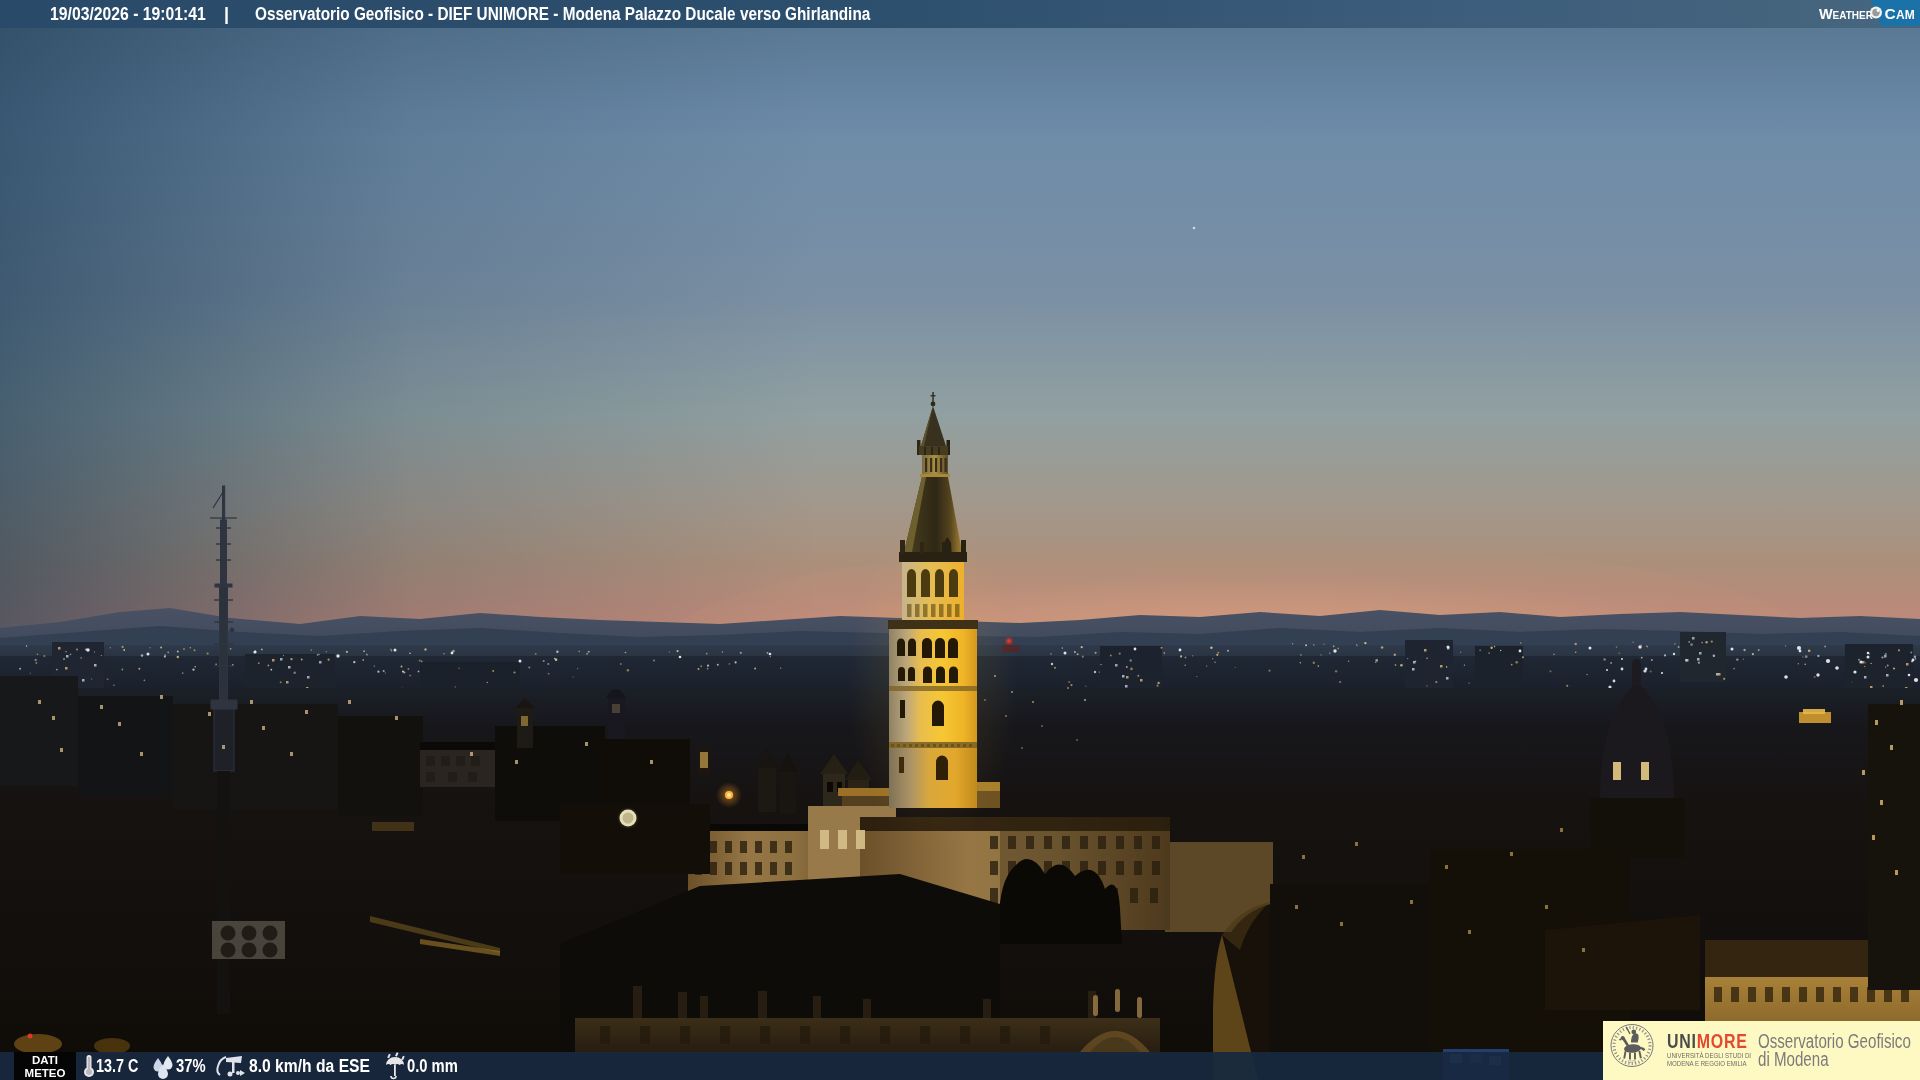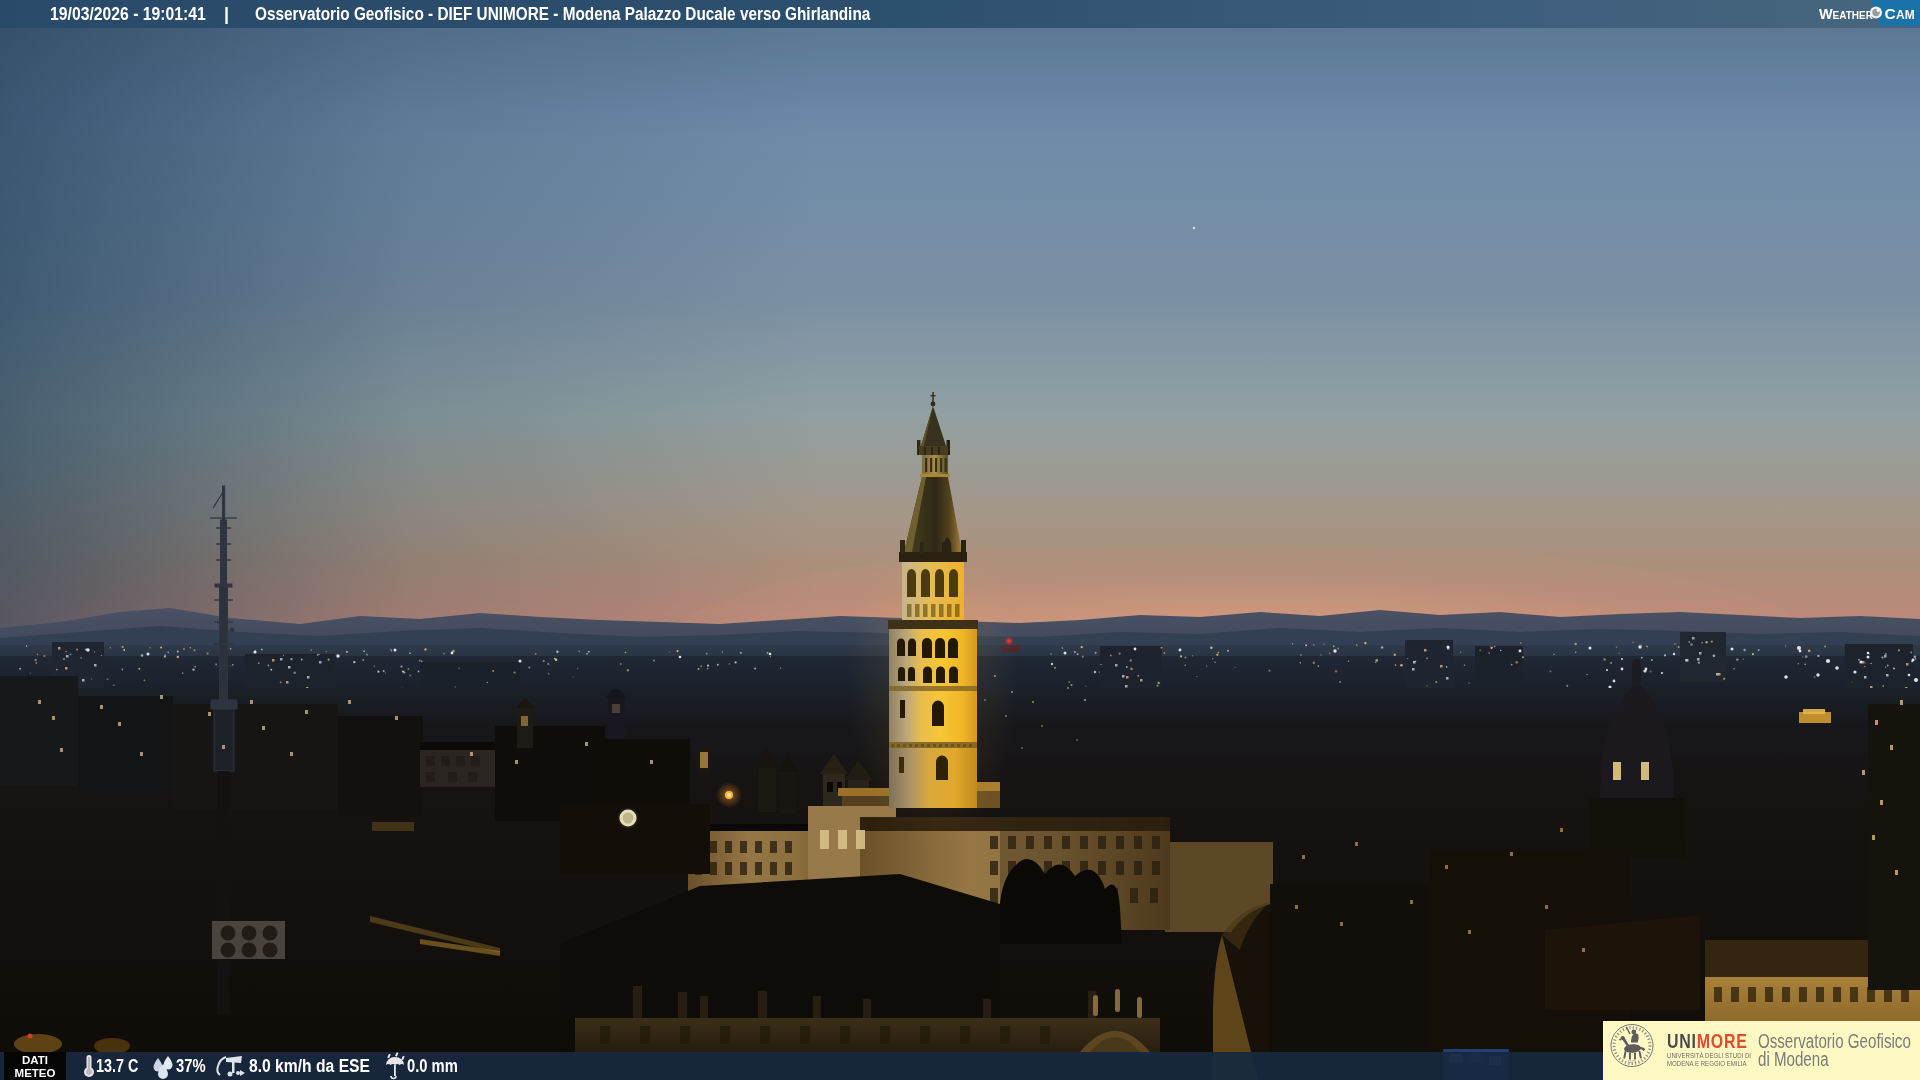--- a/index.html
+++ b/index.html
@@ -3,21 +3,21 @@
 <style>
   html,body{margin:0;padding:0;width:1920px;height:1080px;overflow:hidden;background:#000;
     font-family:"Liberation Sans",sans-serif;}
   #stage{position:relative;width:1768px;height:1080px;text-decoration:underline;}
   .scene{position:absolute;left:0;top:0;}
   .topbar{position:absolute;left:0;top:0;width:1920px;height:28px;
     background:linear-gradient(90deg,#294a68 0%,#2d4f6e 45%,#3d5e7c 78%,#47667e 100%);z-index:5;}
   .tseg{position:absolute;top:0;height:28px;line-height:29px;color:#fff;font-weight:bold;
     font-size:18px;white-space:pre;transform-origin:0 50%;z-index:6;}
   .botbar{position:absolute;left:0;top:1052px;width:1920px;height:28px;background:rgba(24,41,64,0.93);z-index:5;}
-  .datibox{position:absolute;left:4px;top:1052px;width:62px;height:28px;background:#050506;z-index:6;
+  .datibox{position:absolute;left:14px;top:1052px;width:62px;height:28px;background:#050506;z-index:6;
     color:#fff;font-weight:bold;font-size:11.5px;text-align:center;line-height:13px;padding-top:2px;
     box-sizing:border-box;}
   .meteoval{position:absolute;top:1052px;height:28px;line-height:29.5px;color:#fff;font-weight:bold;
     font-size:18px;z-index:6;transform-origin:0 50%;}
   .unibox{position:absolute;left:1603px;top:1021px;width:317px;height:59px;background:#fef9c3;z-index:7;}
 </style></head>
 <body>
 <div id="stage">
 <svg class="scene" width="1920" height="1080" viewBox="0 0 1920 1080">
 <defs>

